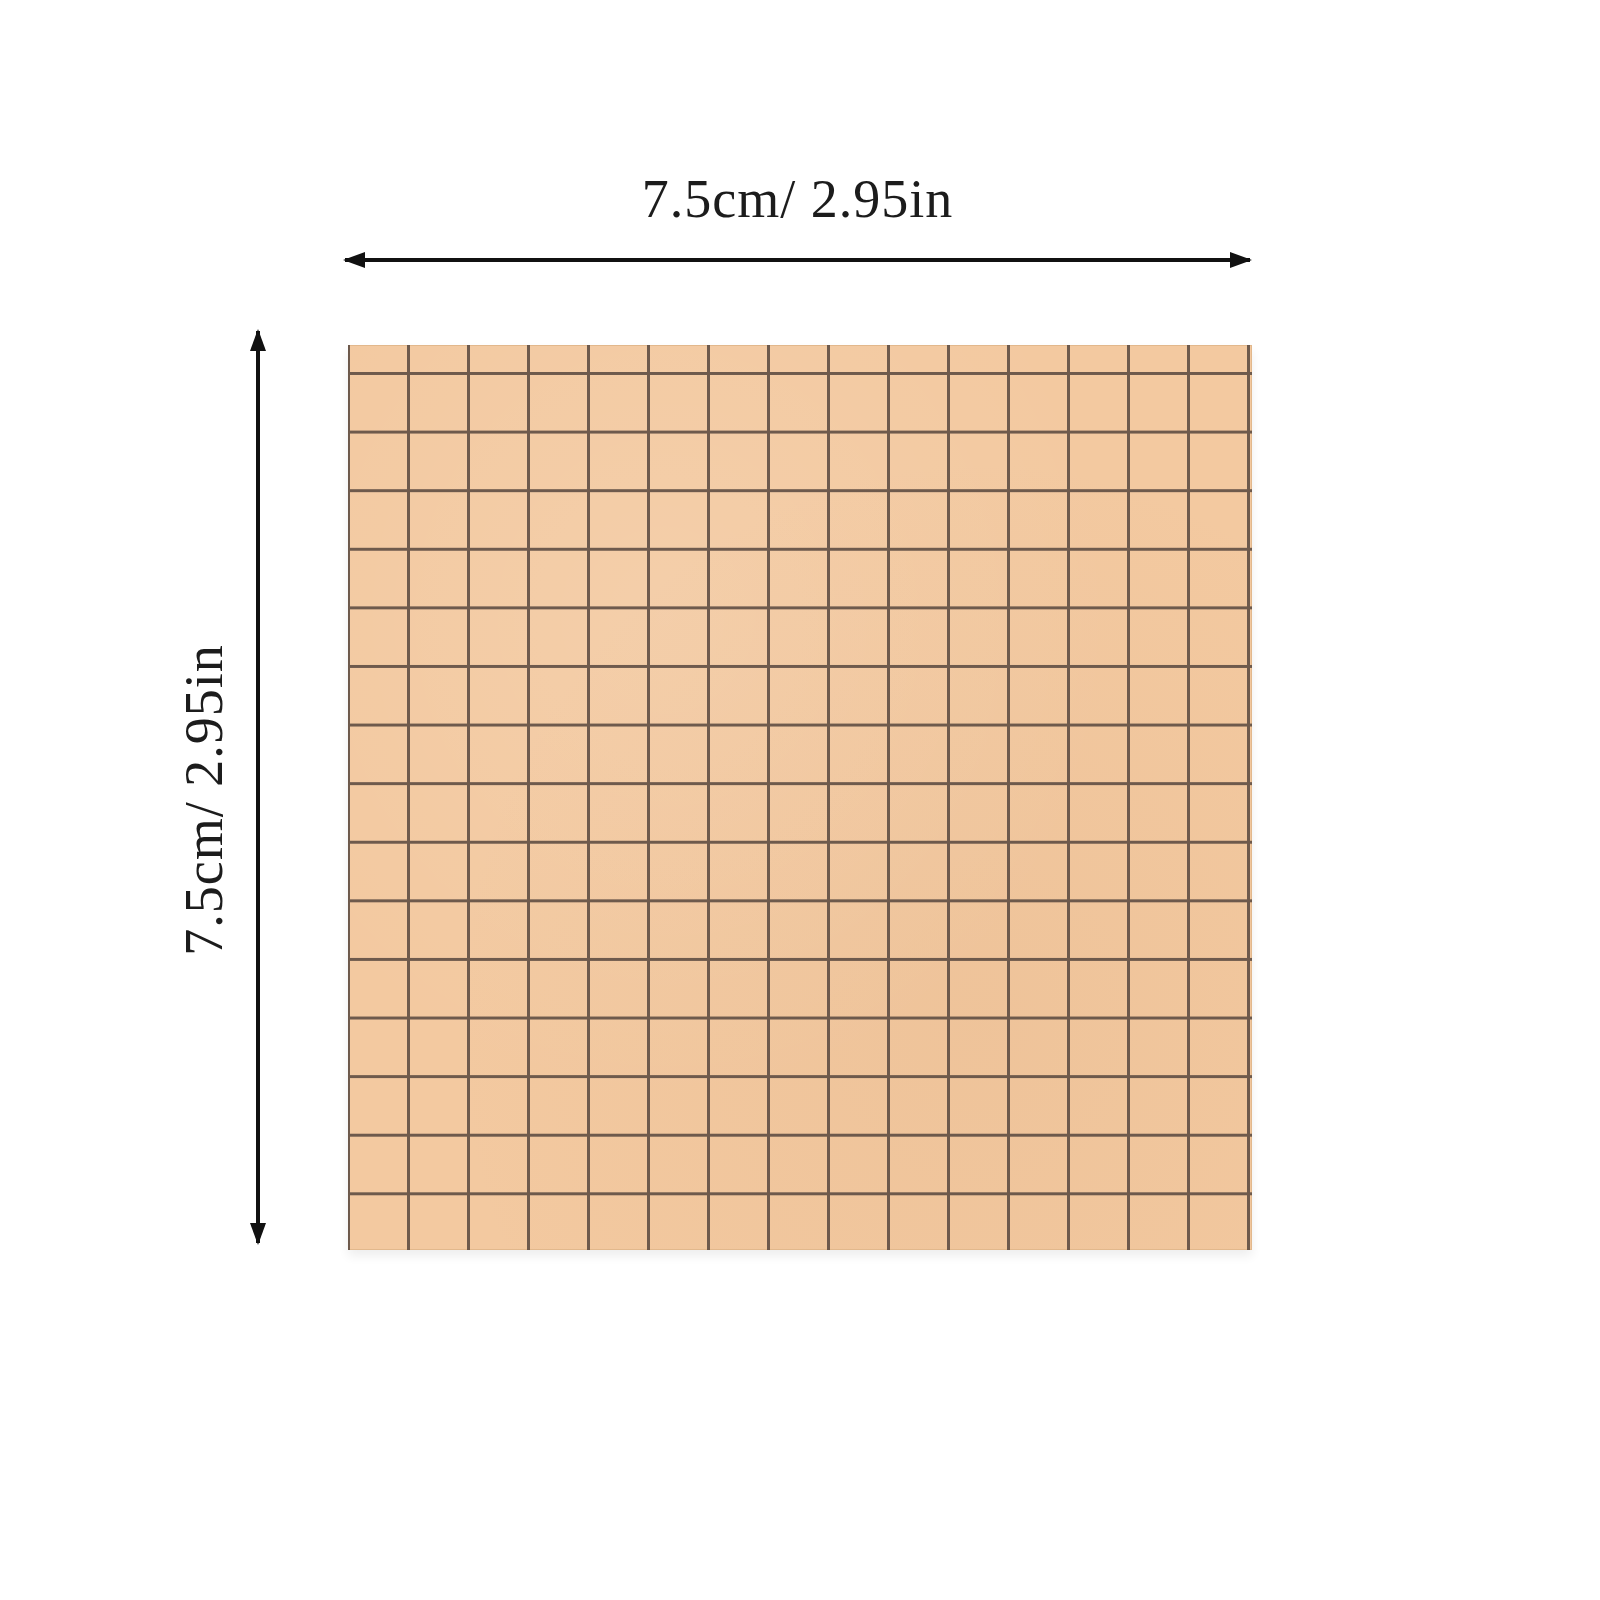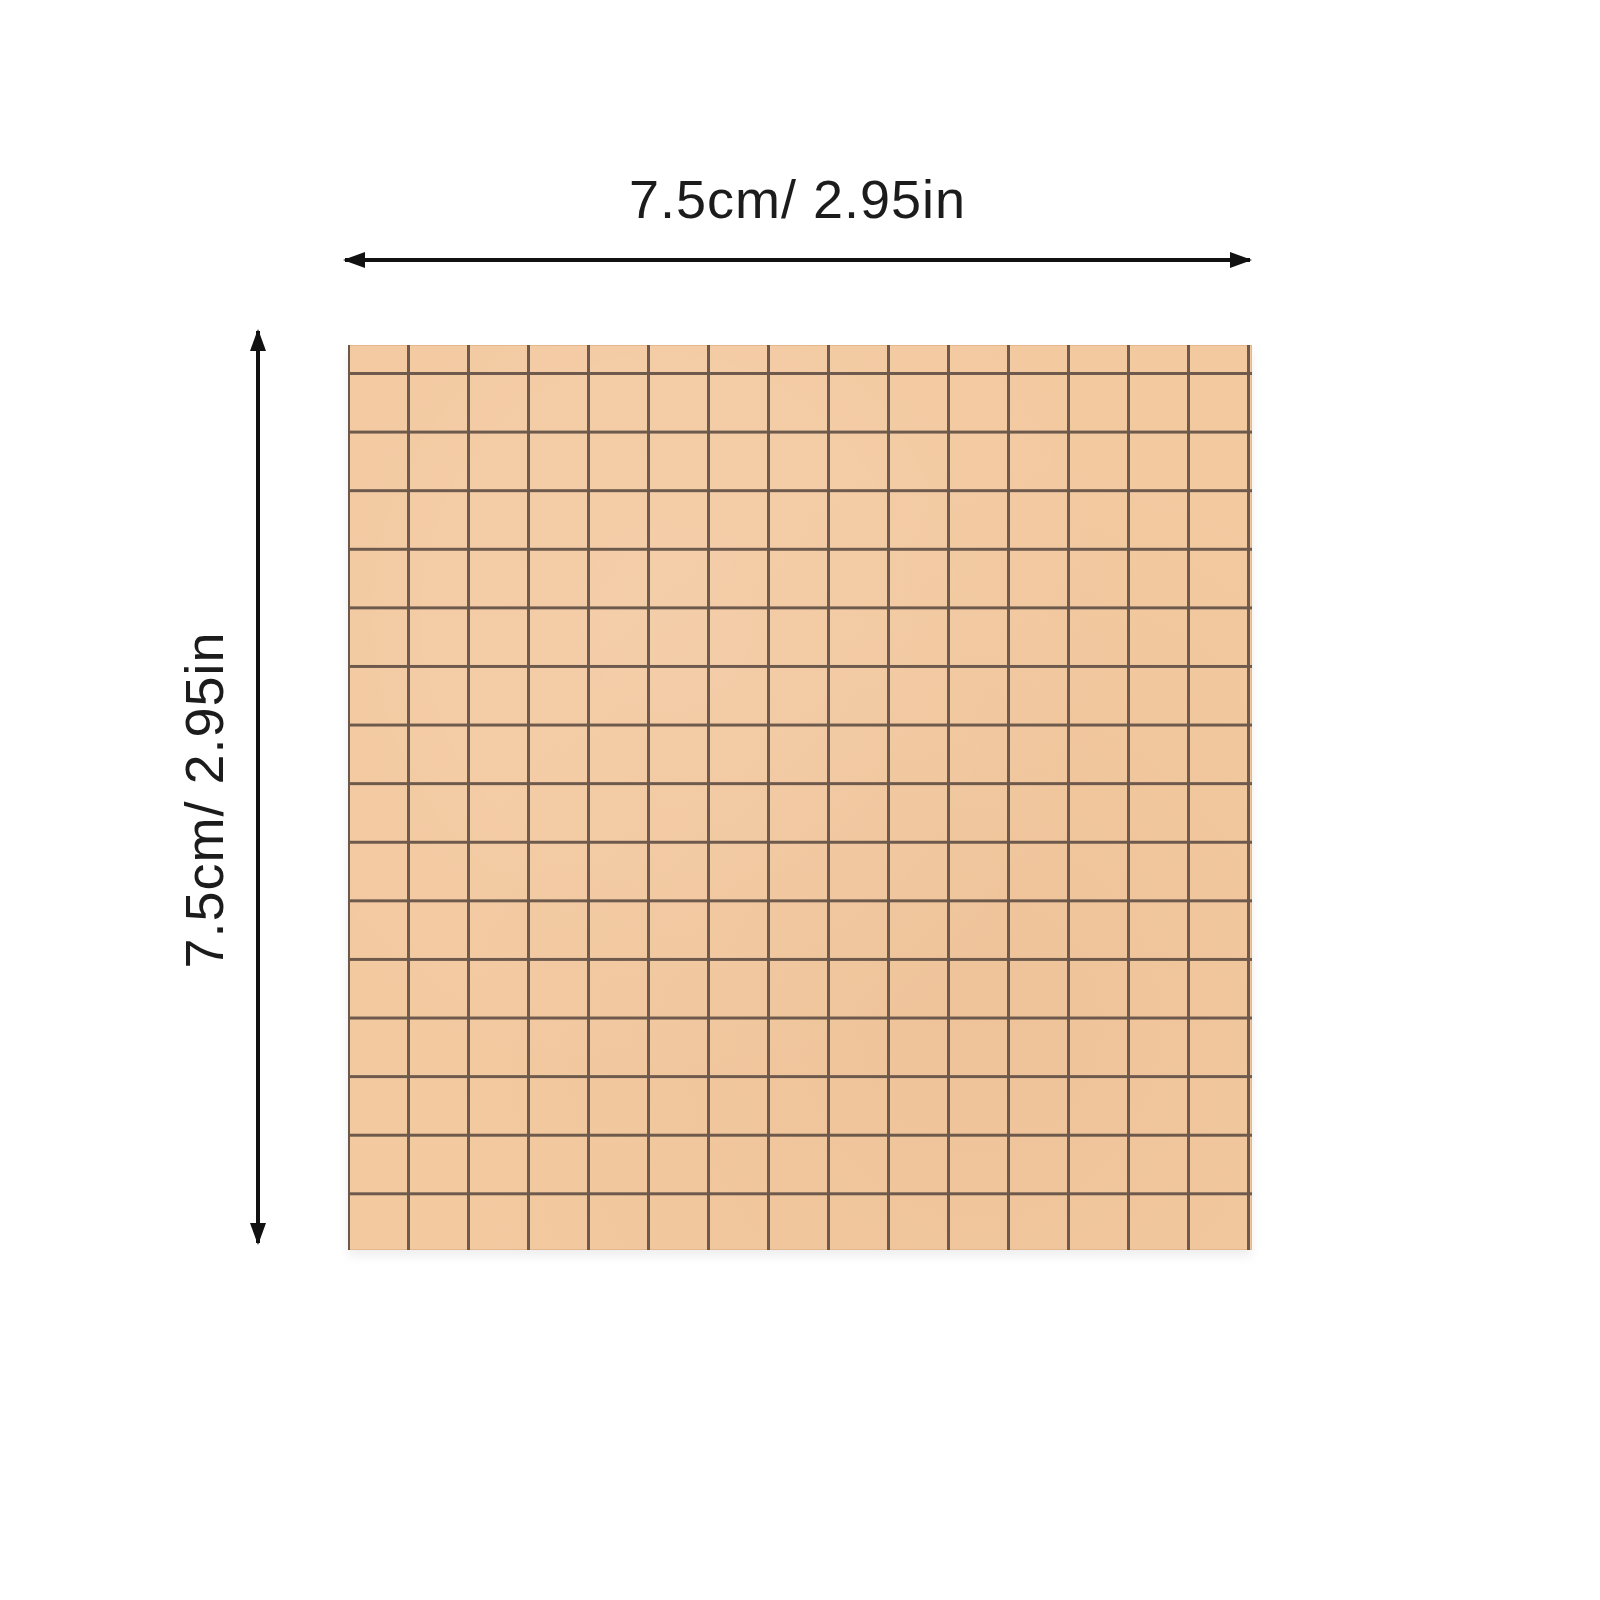--- a/index.html
+++ b/index.html
@@ -6,21 +6,21 @@
     margin: 0;
     padding: 0;
     background: #ffffff;
   }
   .canvas {
     position: relative;
     width: 1600px;
     height: 1336px;
     background: var(--background, #ffffff);
     overflow: hidden;
-    font-family: Liberation Sans, sans-serif;
+    font-family: Liberation Serif, serif;
   }
 
   
   .dim-label {
     color: var(--label-text, #1c1c1c);
     font-size: 54px;
     font-weight: 300;
     letter-spacing: 1px;
     white-space: nowrap;
   }

